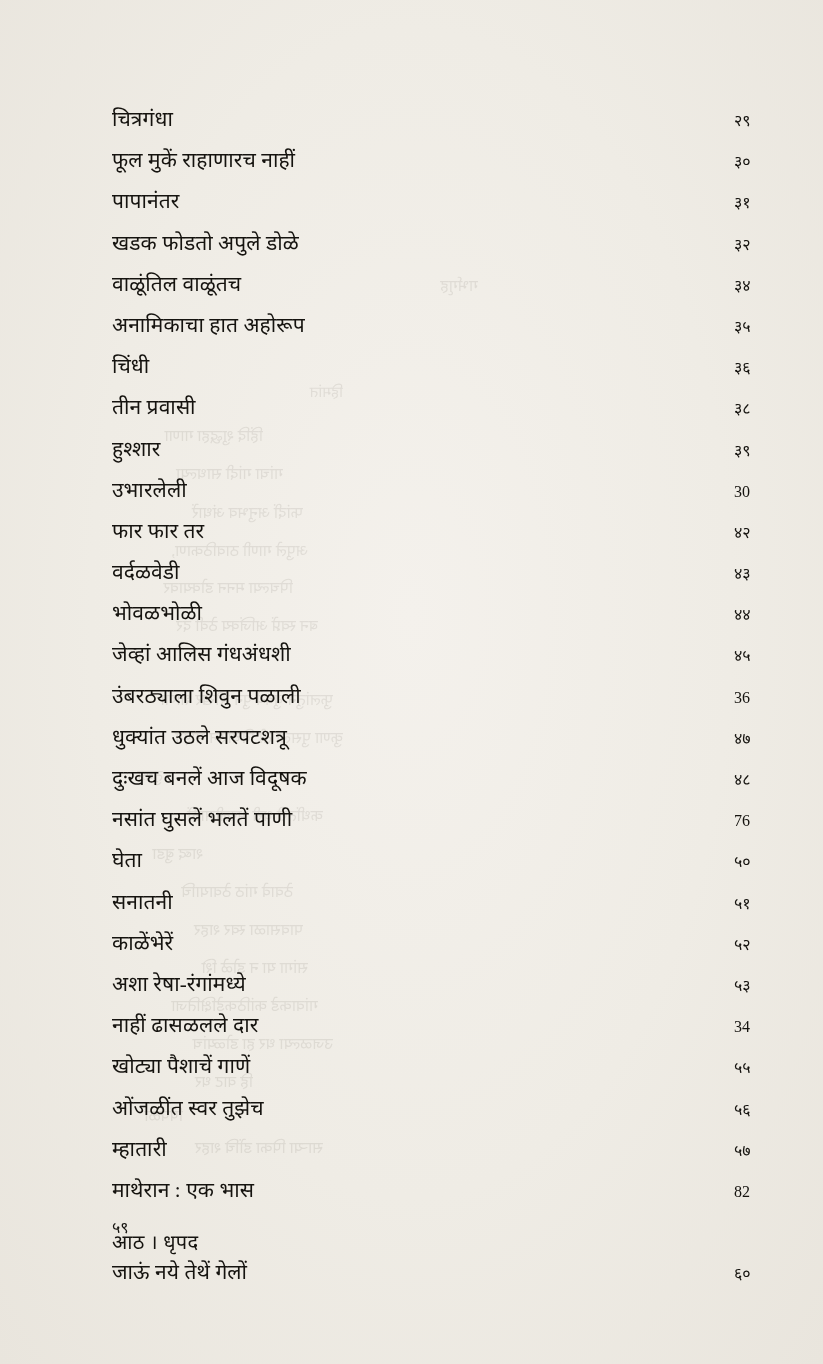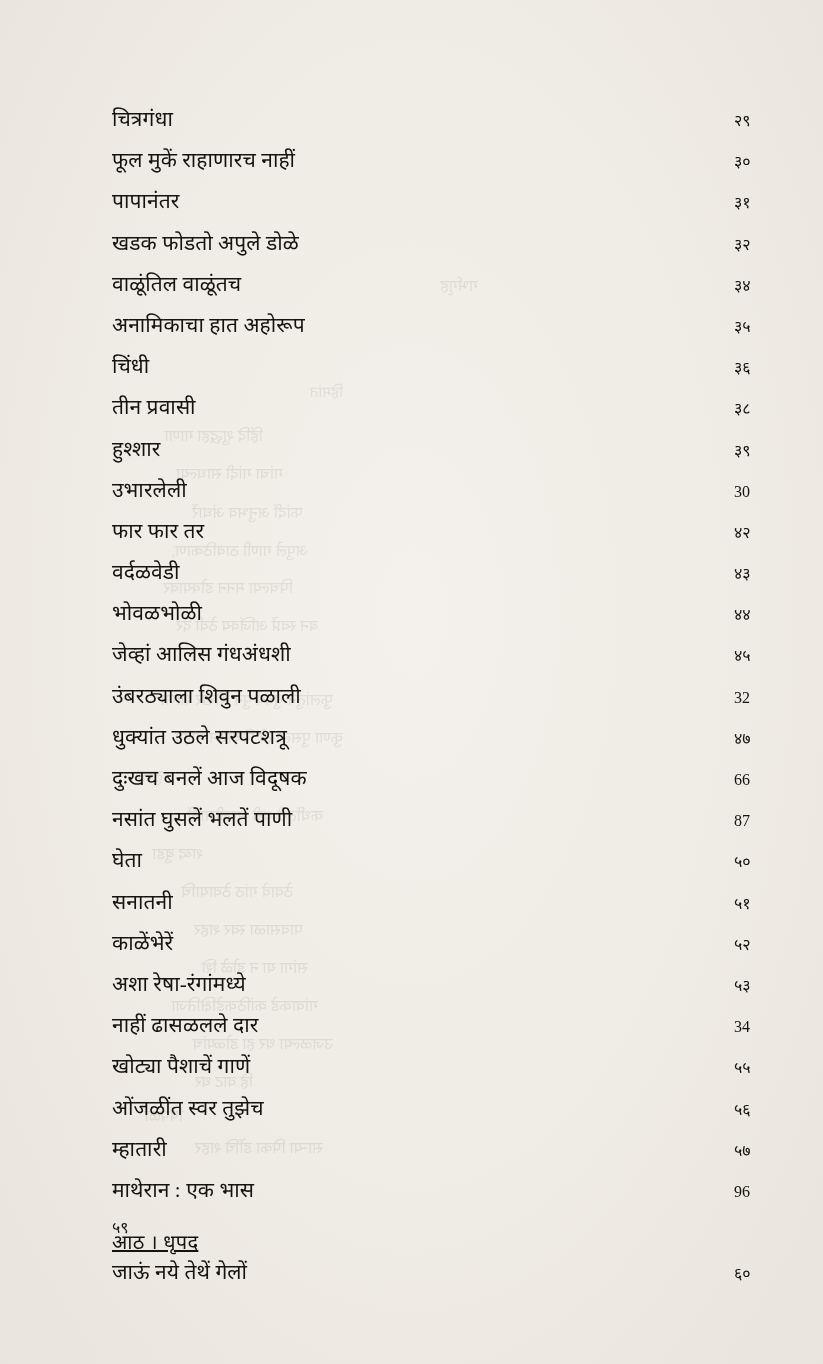--- a/index.html
+++ b/index.html
@@ -63,21 +63,20 @@
     color: #15130f;
     min-width: 38px;
   }
   .footer {
     position: absolute;
     left: 112px;
     top: 1228px;
     font-size: 20px;
     color: #15130f;
     letter-spacing: 0.3px;
-    text-decoration: underline;
   }
 </style>
 </head>
 <body>
 
 <div class="page">
 
   <div class="bleed">
     <div style="left:345px; top:278px; font-size:16px;">गर्भगृह</div>
     <div style="left:480px; top:385px; font-size:15px;">हिमांत</div>
@@ -155,33 +154,33 @@
     <div class="toc-row">
       <span class="toc-title">भोवळभोळी</span>
       <span class="toc-page">४४</span>
     </div>
     <div class="toc-row">
       <span class="toc-title">जेव्हां आलिस गंधअंधशी</span>
       <span class="toc-page">४५</span>
     </div>
     <div class="toc-row">
       <span class="toc-title">उंबरठ्याला शिवुन पळाली</span>
-      <span class="toc-page">32</span>
+      <span class="toc-page">36</span>
     </div>
     <div class="toc-row">
       <span class="toc-title">धुक्यांत उठले सरपटशत्रू</span>
       <span class="toc-page">४७</span>
     </div>
     <div class="toc-row">
       <span class="toc-title">दुःखच बनलें आज विदूषक</span>
-      <span class="toc-page">66</span>
+      <span class="toc-page">४८</span>
     </div>
     <div class="toc-row">
       <span class="toc-title">नसांत घुसलें भलतें पाणी</span>
-      <span class="toc-page">87</span>
+      <span class="toc-page">76</span>
     </div>
     <div class="toc-row">
       <span class="toc-title">घेता</span>
       <span class="toc-page">५०</span>
     </div>
     <div class="toc-row">
       <span class="toc-title">सनातनी</span>
       <span class="toc-page">५१</span>
     </div>
     <div class="toc-row">
@@ -203,21 +202,21 @@
     <div class="toc-row">
       <span class="toc-title">ओंजळींत स्वर तुझेच</span>
       <span class="toc-page">५६</span>
     </div>
     <div class="toc-row">
       <span class="toc-title">म्हातारी</span>
       <span class="toc-page">५७</span>
     </div>
     <div class="toc-row">
       <span class="toc-title">माथेरान : एक भास</span>
-      <span class="toc-page">96</span>
+      <span class="toc-page">82</span>
     </div>
     <div class="toc-row">
       <span class="toc-page">५९</span>
     </div>
     <div class="toc-row">
       <span class="toc-title">जाऊं नये तेथें गेलों</span>
       <span class="toc-page">६०</span>
     </div>
 
   </div>

